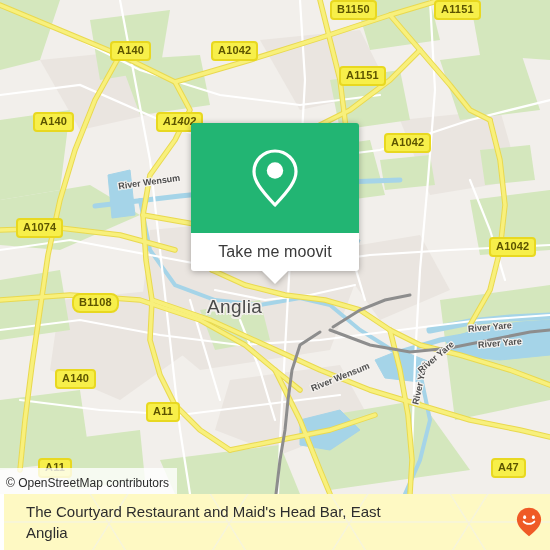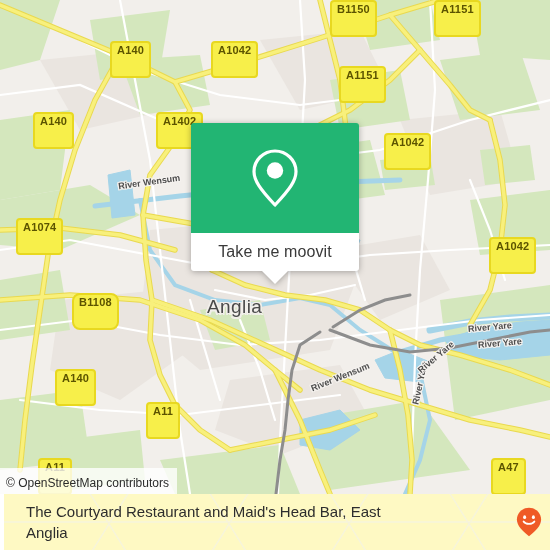--- a/index.html
+++ b/index.html
@@ -21,21 +21,21 @@
   
   .shield{
     position:absolute;
     background:#f7ef4a;
     border:2px solid #e8d820;
     border-radius:4px;
     color:#5c5400;
     font-size:11px;
     font-weight:bold;
     line-height:1;
-    padding:2px 5px 20px 5px;
+    padding:2px 5px 3px 5px;
     letter-spacing:.2px;
     white-space:nowrap;
     font-family:"Liberation Sans", sans-serif;
     box-sizing:border-box;
   }
 
   
   .river-label{
     position:absolute;
     color:#4d4d4d;
@@ -255,21 +255,21 @@
         <path d="M333,327 L360,310 L385,300 L410,295"></path>
       </g>
     </svg>
 
     <div class="shield" style="left:330px;top:0px;">B1150</div>
     <div class="shield" style="left:434px;top:0px;">A1151</div>
     <div class="shield" style="left:110px;top:41px;">A140</div>
     <div class="shield" style="left:211px;top:41px;">A1042</div>
     <div class="shield" style="left:339px;top:66px;">A1151</div>
     <div class="shield" style="left:33px;top:112px;">A140</div>
-    <div class="shield" style="left:156px;top:112px;">A1402</div>
+    <div class="shield" style="left:156px;top:112px;font-style:italic;">A1402</div>
     <div class="shield" style="left:384px;top:133px;">A1042</div>
     <div class="shield" style="left:16px;top:218px;text-align:center;">A1074</div>
     <div class="shield" style="left:489px;top:237px;">A1042</div>
     <div class="shield" style="left:72px;top:293px;border-radius:8px;">B1108</div>
     <div class="shield" style="left:55px;top:369px;">A140</div>
     <div class="shield" style="left:146px;top:402px;">A11</div>
     <div class="shield" style="left:491px;top:458px;">A47</div>
     <div class="shield" style="left:38px;top:458px;">A11</div>
 
     <div class="river-label" style="left:118px;top:177px;transform:rotate(-8deg);">River Wensum</div>

